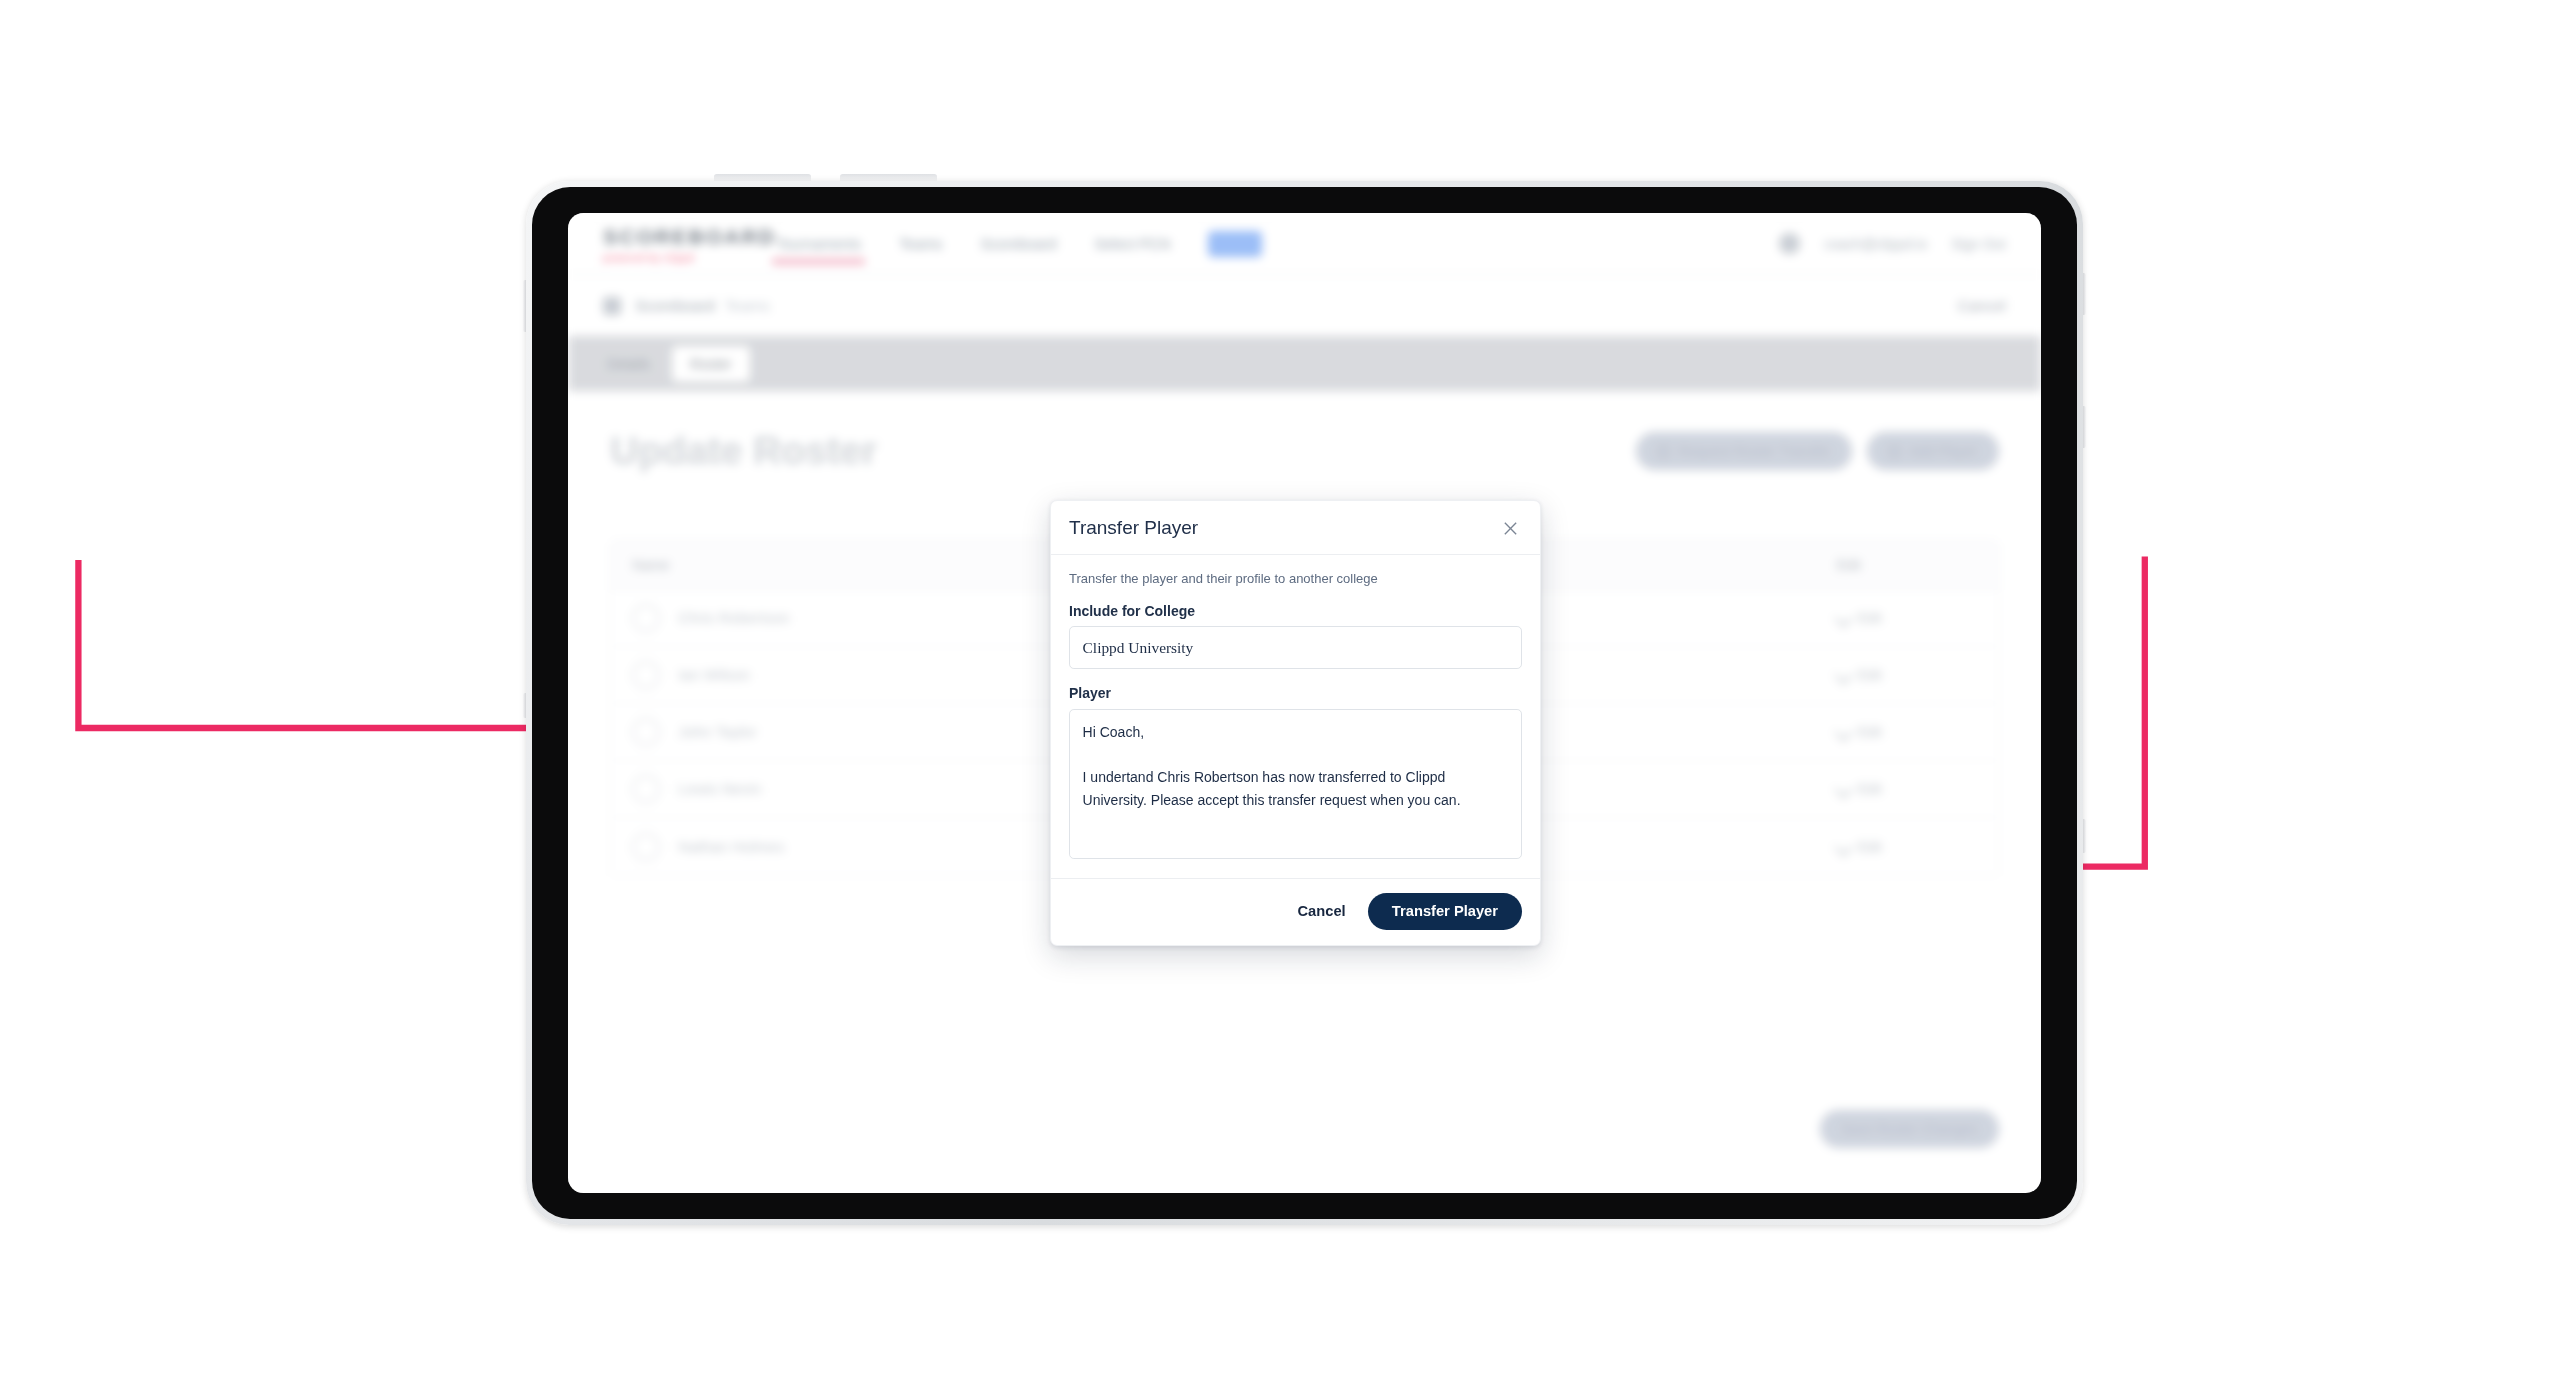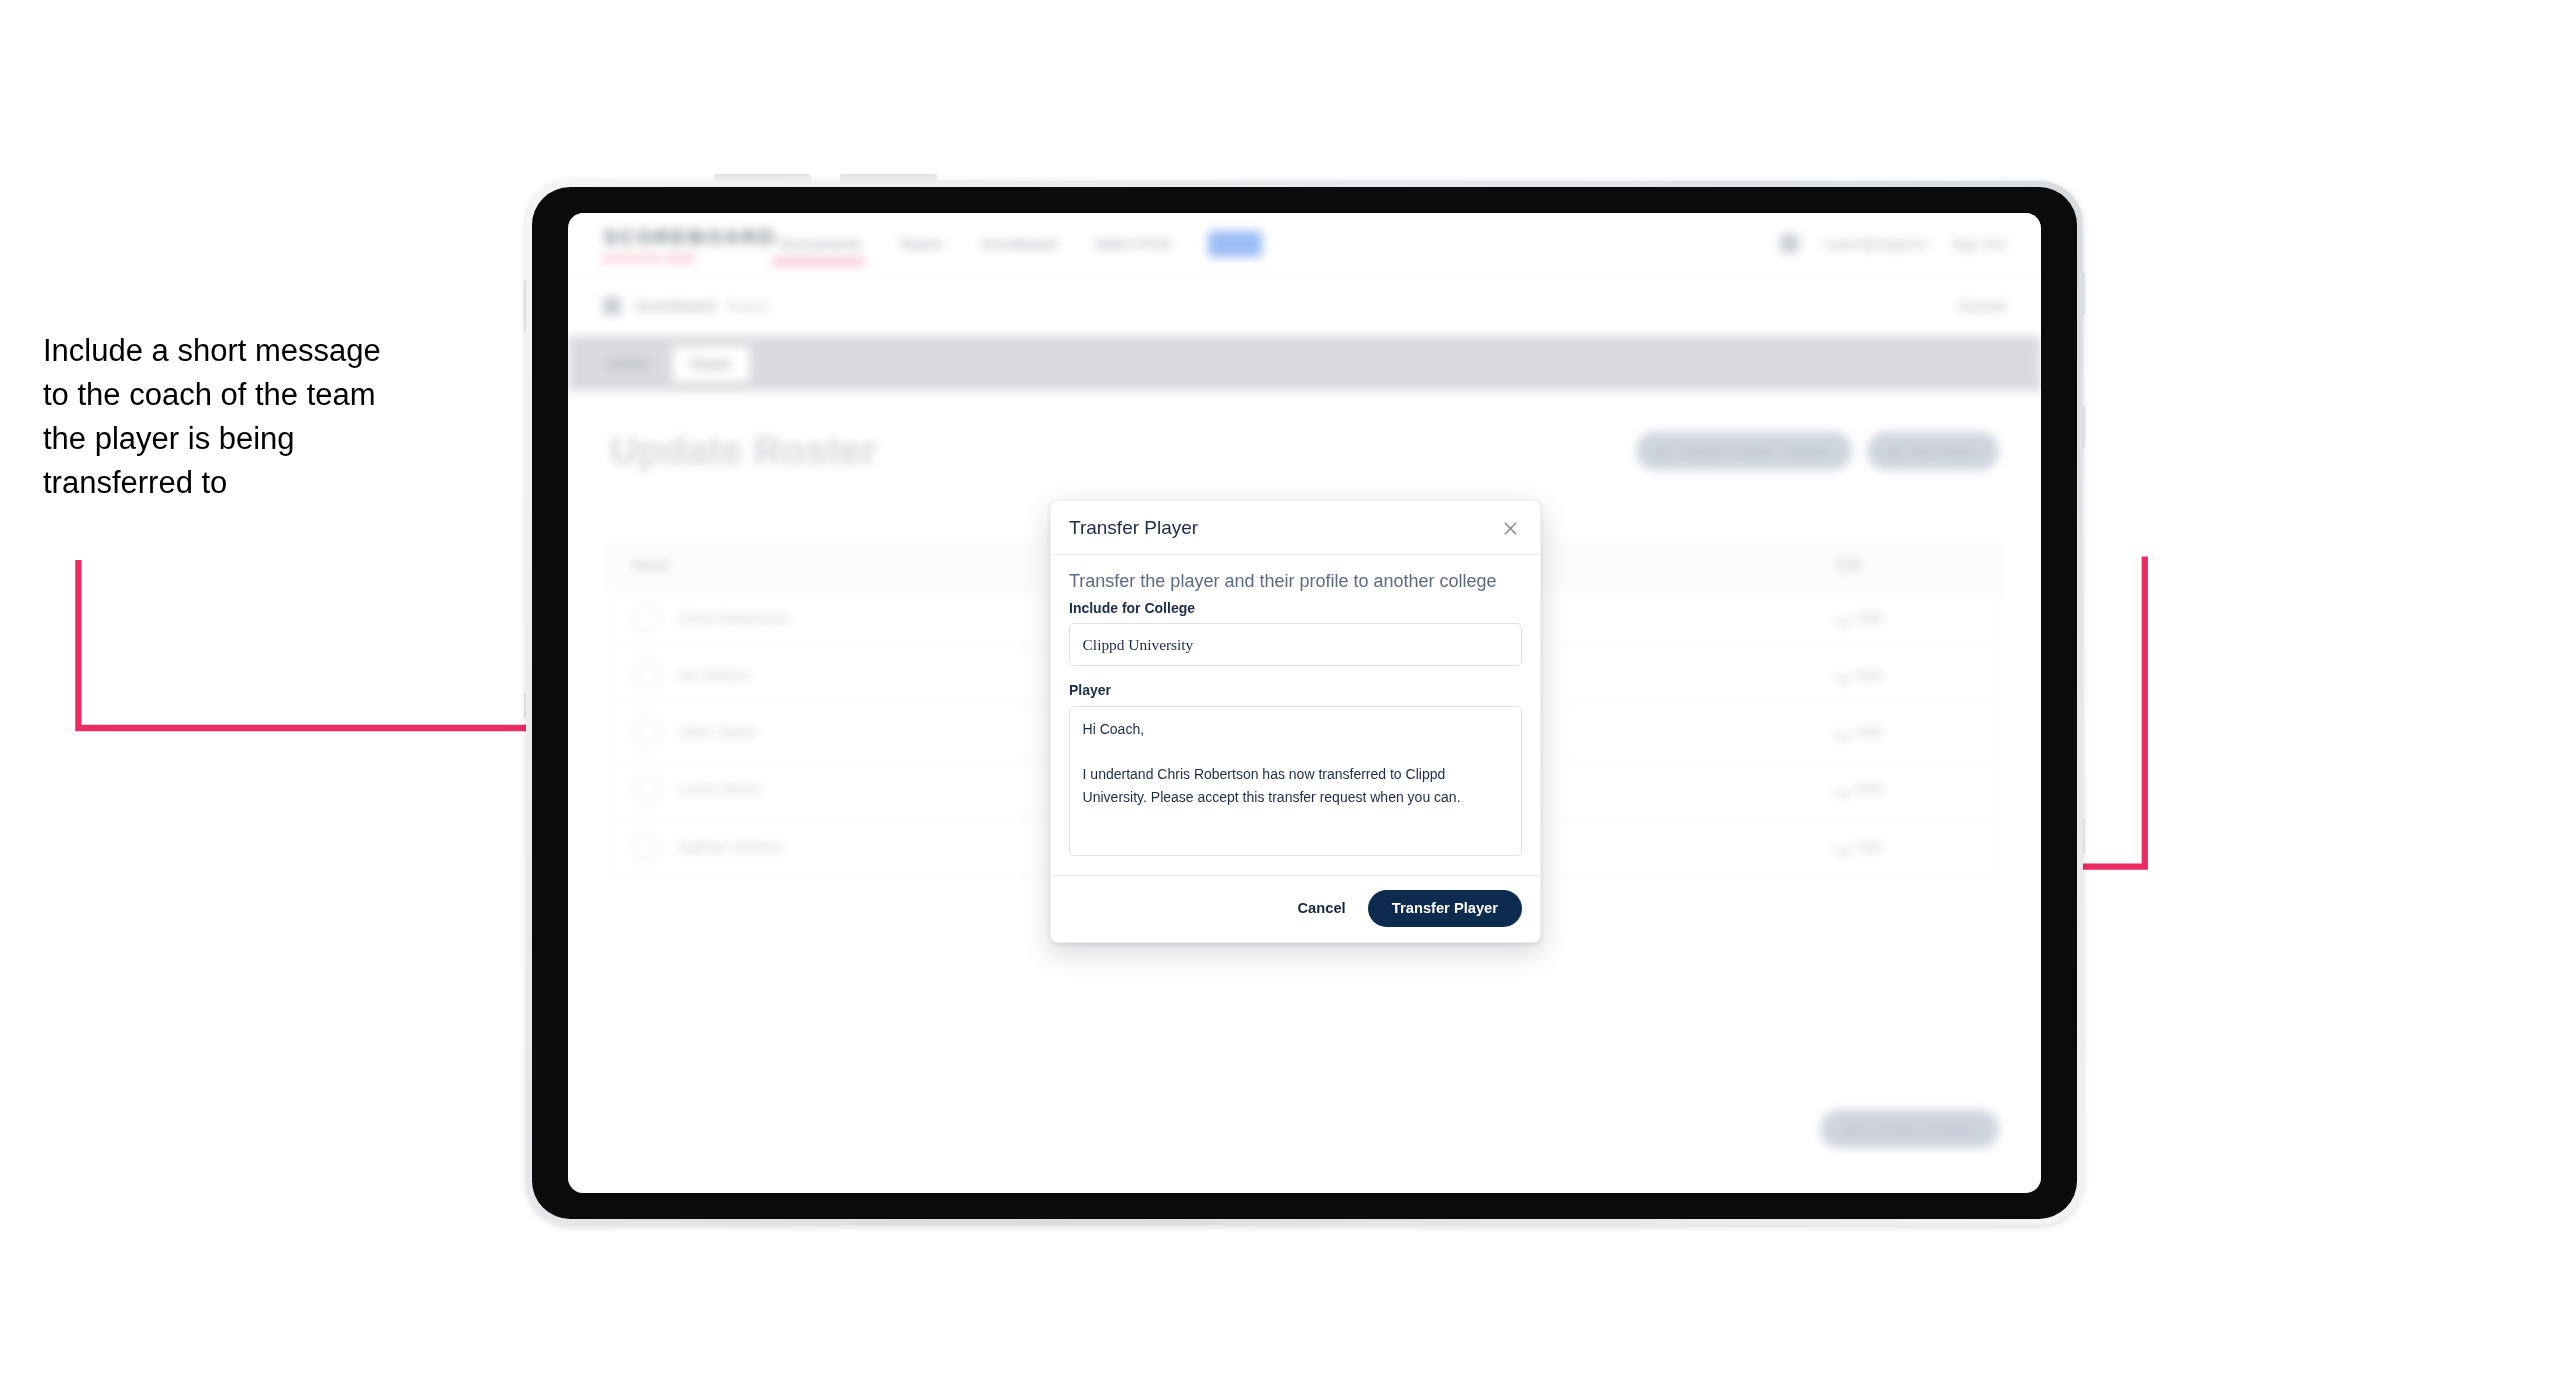--- a/index.html
+++ b/index.html
@@ -154,21 +154,21 @@
     border-bottom: 0.7px solid #eceef1;
   }
   .modal-title { font-size: 19px; color: #21304a; }
   .close-btn {
     width: 24px; height: 24px; display: flex; align-items: center; justify-content: center;
     cursor: pointer;
   }
   .close-btn svg { display: block; }
 
   .modal-body { padding: 15.4px 18px 17px 18px; }
-  .modal-sub { font-size: 18px; color: #5d6b80; margin-bottom: 8px; }
+  .modal-sub { font-size: 13px; color: #5d6b80; margin-bottom: 17px; }
   .field-label { font-size: 14px; color: #203049; font-weight: bold; margin-bottom: 7.7px; }
   .text-input {
     width: 100%; height: 43px;
     border: 0.7px solid #dfe3e8; border-radius: 4.9px;
     background: #ffffff;
     padding: 0 12.6px;
     font-size: 15.4px; color: #1d2c45;
     font-family: Liberation Serif, serif;
     outline: none;
   }
@@ -208,24 +208,20 @@
 
   <svg class="arrow-svg" viewBox="0 0 3680 1980">
 
     <path d="M 112 800 L 112 1040 L 1448 1040" fill="none" stroke="#EC2A63" stroke-width="9"></path>
     <path d="M 1438 1014 L 1474 1040 L 1438 1066" fill="none" stroke="#EC2A63" stroke-width="9" stroke-linecap="butt" stroke-linejoin="miter"></path>
 
     <path d="M 3064 795 L 3064 1238 L 2252 1238" fill="none" stroke="#EC2A63" stroke-width="9"></path>
     <path d="M 2282 1212 L 2242 1238 L 2282 1264" fill="none" stroke="#EC2A63" stroke-width="9" stroke-linecap="butt" stroke-linejoin="miter"></path>
   </svg>
 
-  <div class="annot" id="annot-left-2">Include a short message
-to the coach of the team
-the player is being
-transferred to</div>
 
   <div class="hw hw-top-1"></div>
   <div class="hw hw-top-2"></div>
   <div class="hw hw-left-1"></div>
   <div class="hw hw-left-2"></div>
   <div class="hw hw-right-1"></div>
   <div class="hw hw-right-2"></div>
   <div class="hw hw-right-3"></div>
   <div class="hw hw-bot"></div>
 

